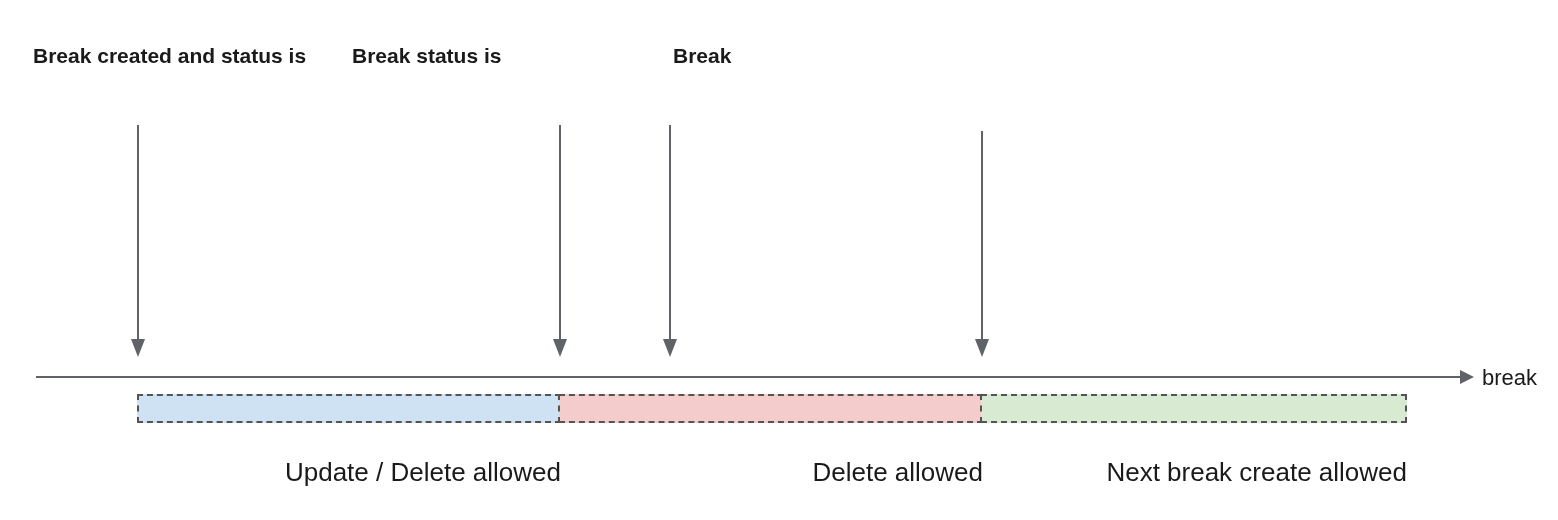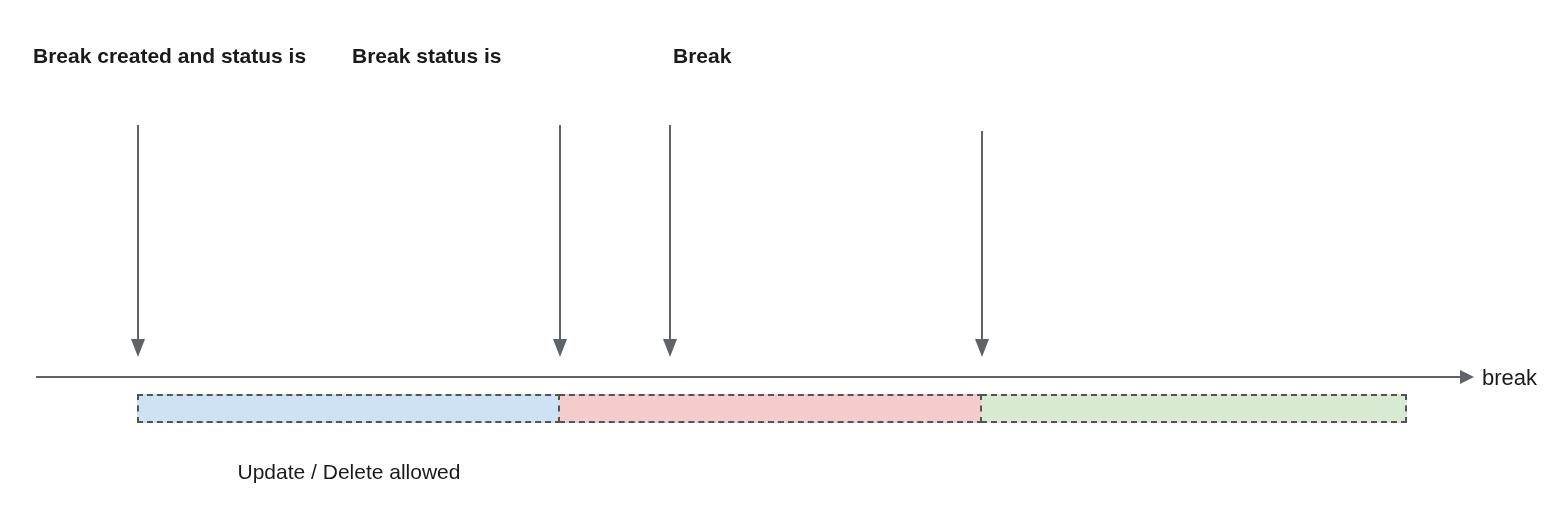--- a/index.html
+++ b/index.html
@@ -80,23 +80,23 @@
     content: "";
     position: absolute;
     left: -1px; top: -2px; bottom: -2px;
     border-left: 2px dashed #545454;
   }
 
   
   .seg-label {
     position: absolute;
     top: 458px;
-    font-size: 21px;
+    font-size: 26px;
     line-height: 28px;
-    text-align: center;
+    text-align: right;
   }
   .seg-label-1 { left: 137px; width: 424px; }
   .seg-label-2 { left: 559px; width: 424px; }
   .seg-label-3 { left: 981px; width: 426px; }
 </style>
 </head>
 <body>
 
 <div class="canvas">
 
@@ -119,14 +119,16 @@
 
   <div class="timeline-line"></div>
   <div class="timeline-head"></div>
   <div class="time-label">break</div>
 
   <div class="bar bar-1" style="background: rgb(207, 226, 243);"></div>
   <div class="bar bar-2" style="background: rgb(244, 204, 204);"></div>
   <div class="bar bar-3" style="background: rgb(217, 234, 211);"></div>
 
   <div class="seg-label seg-label-1">Update / Delete allowed</div>
+  <div class="seg-label seg-label-2">Delete allowed</div>
+  <div class="seg-label seg-label-3">Next break create allowed</div>
 
 </div>
 
 </body></html>

